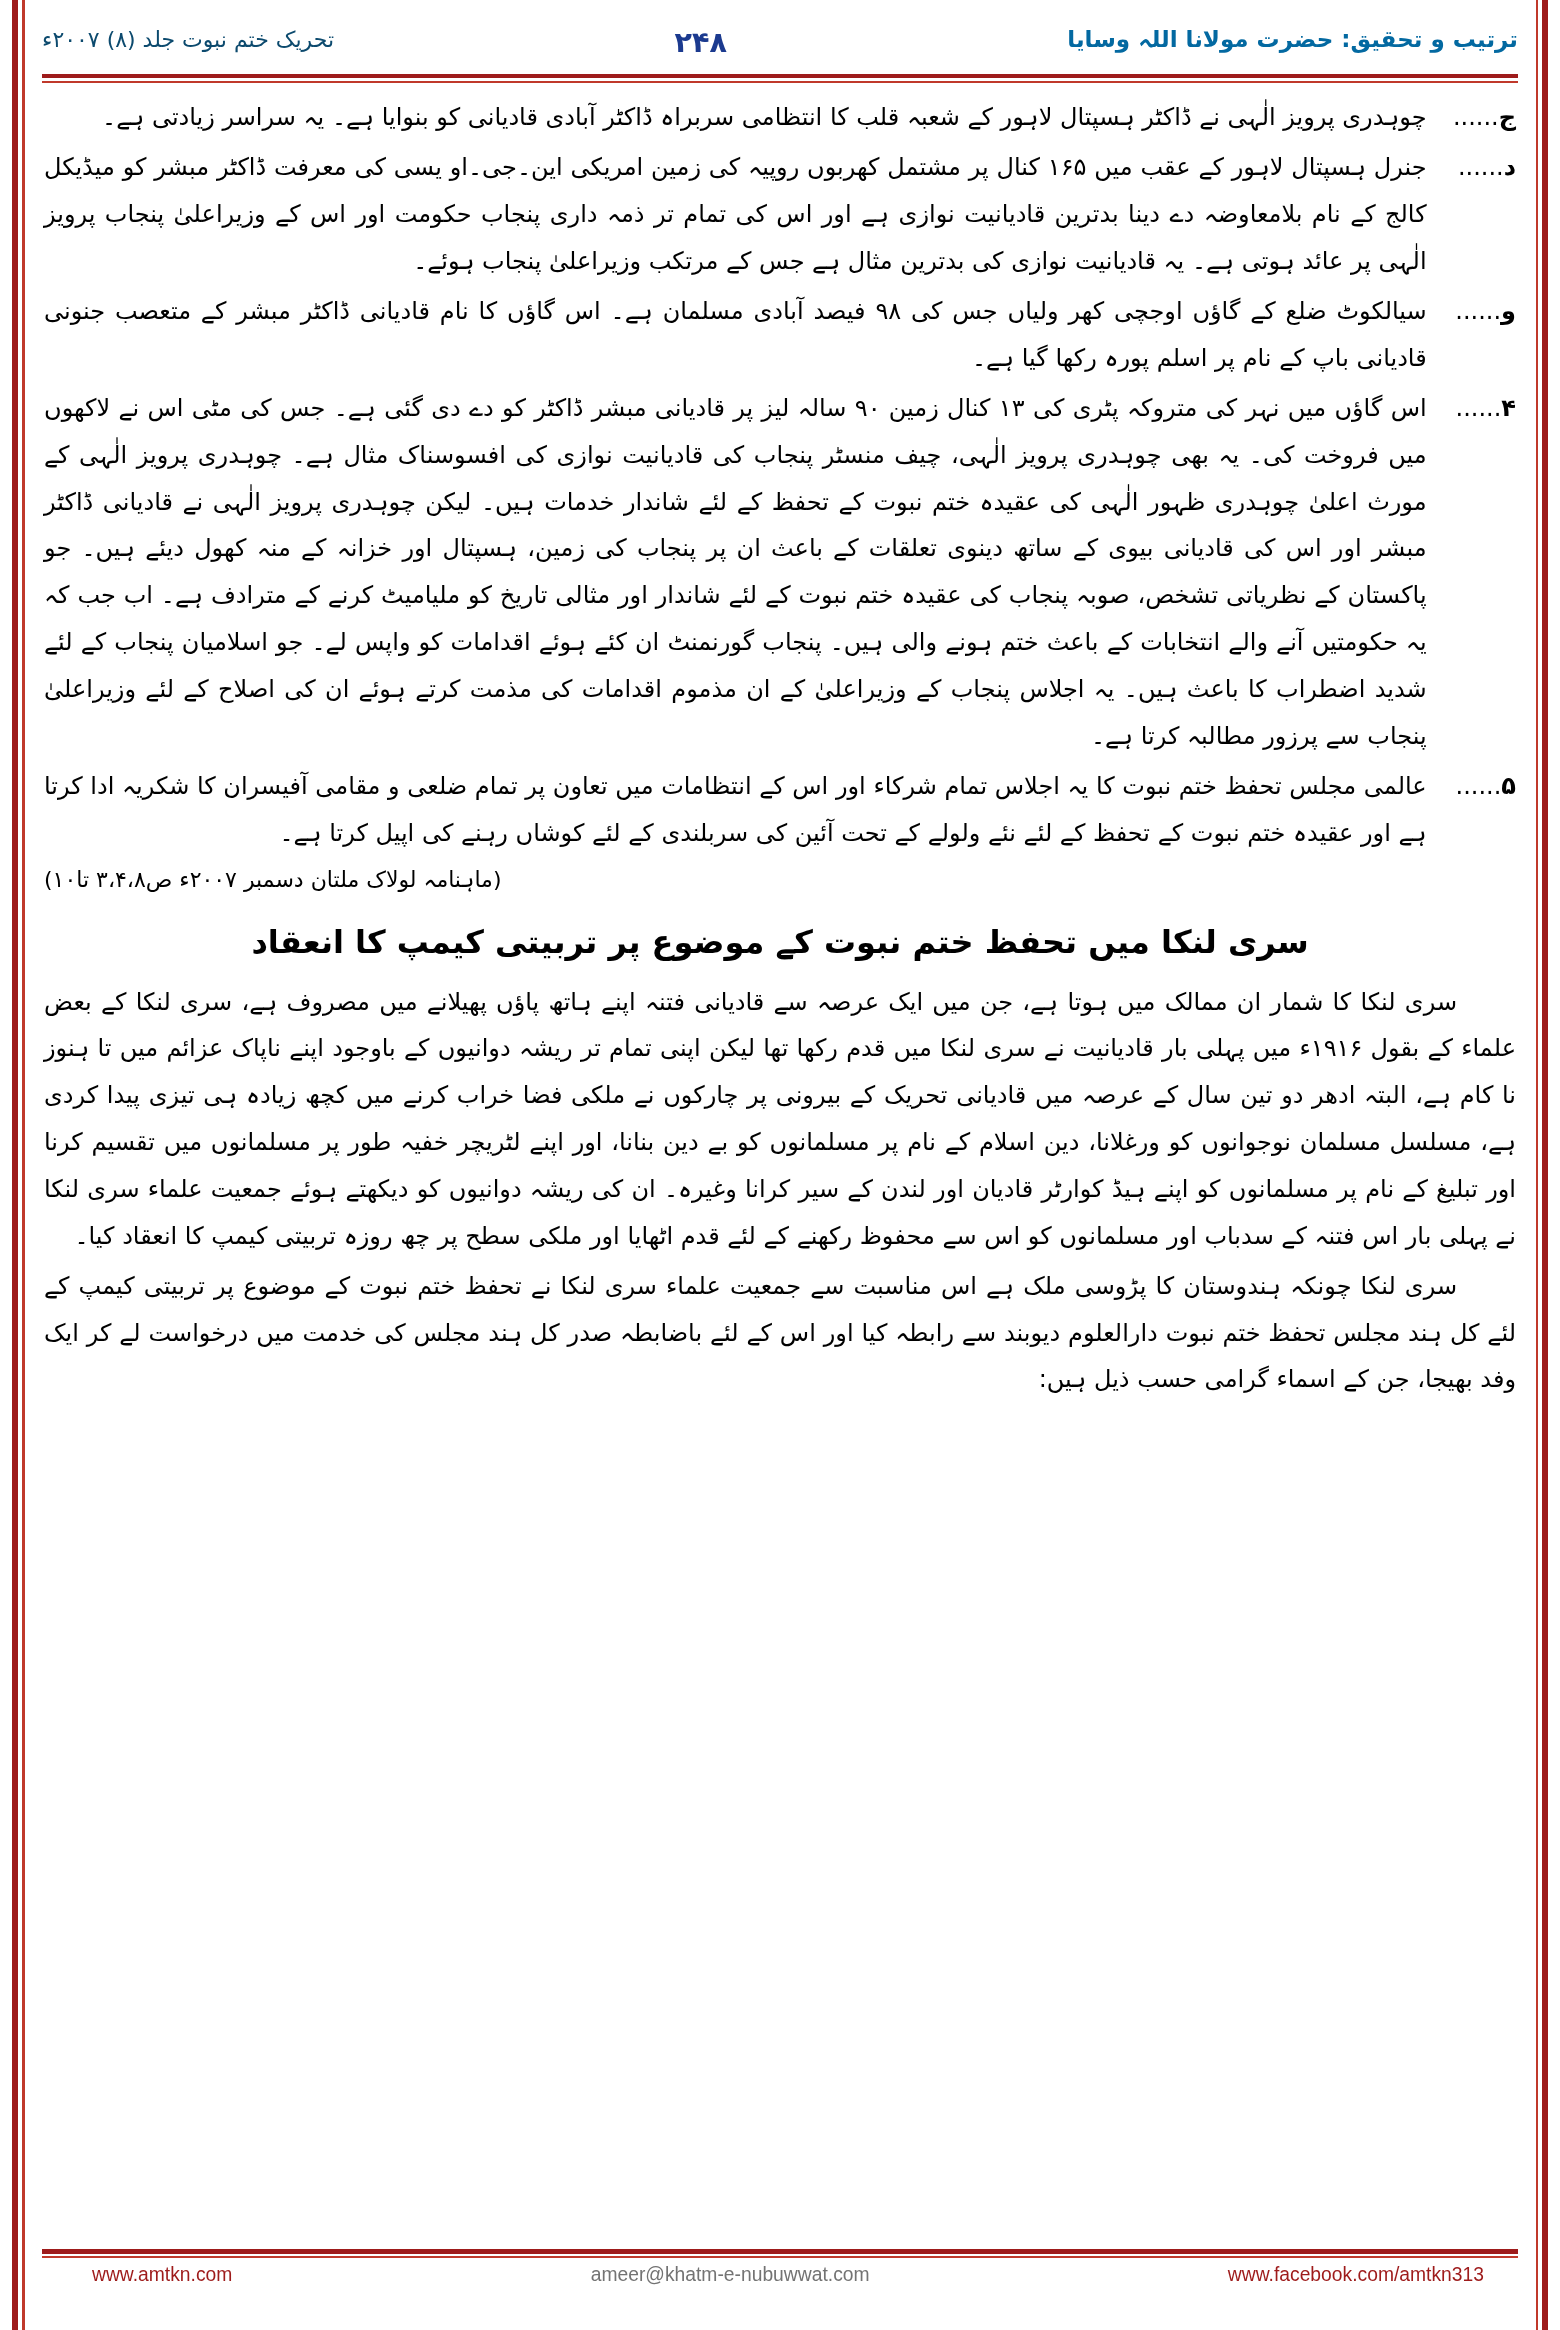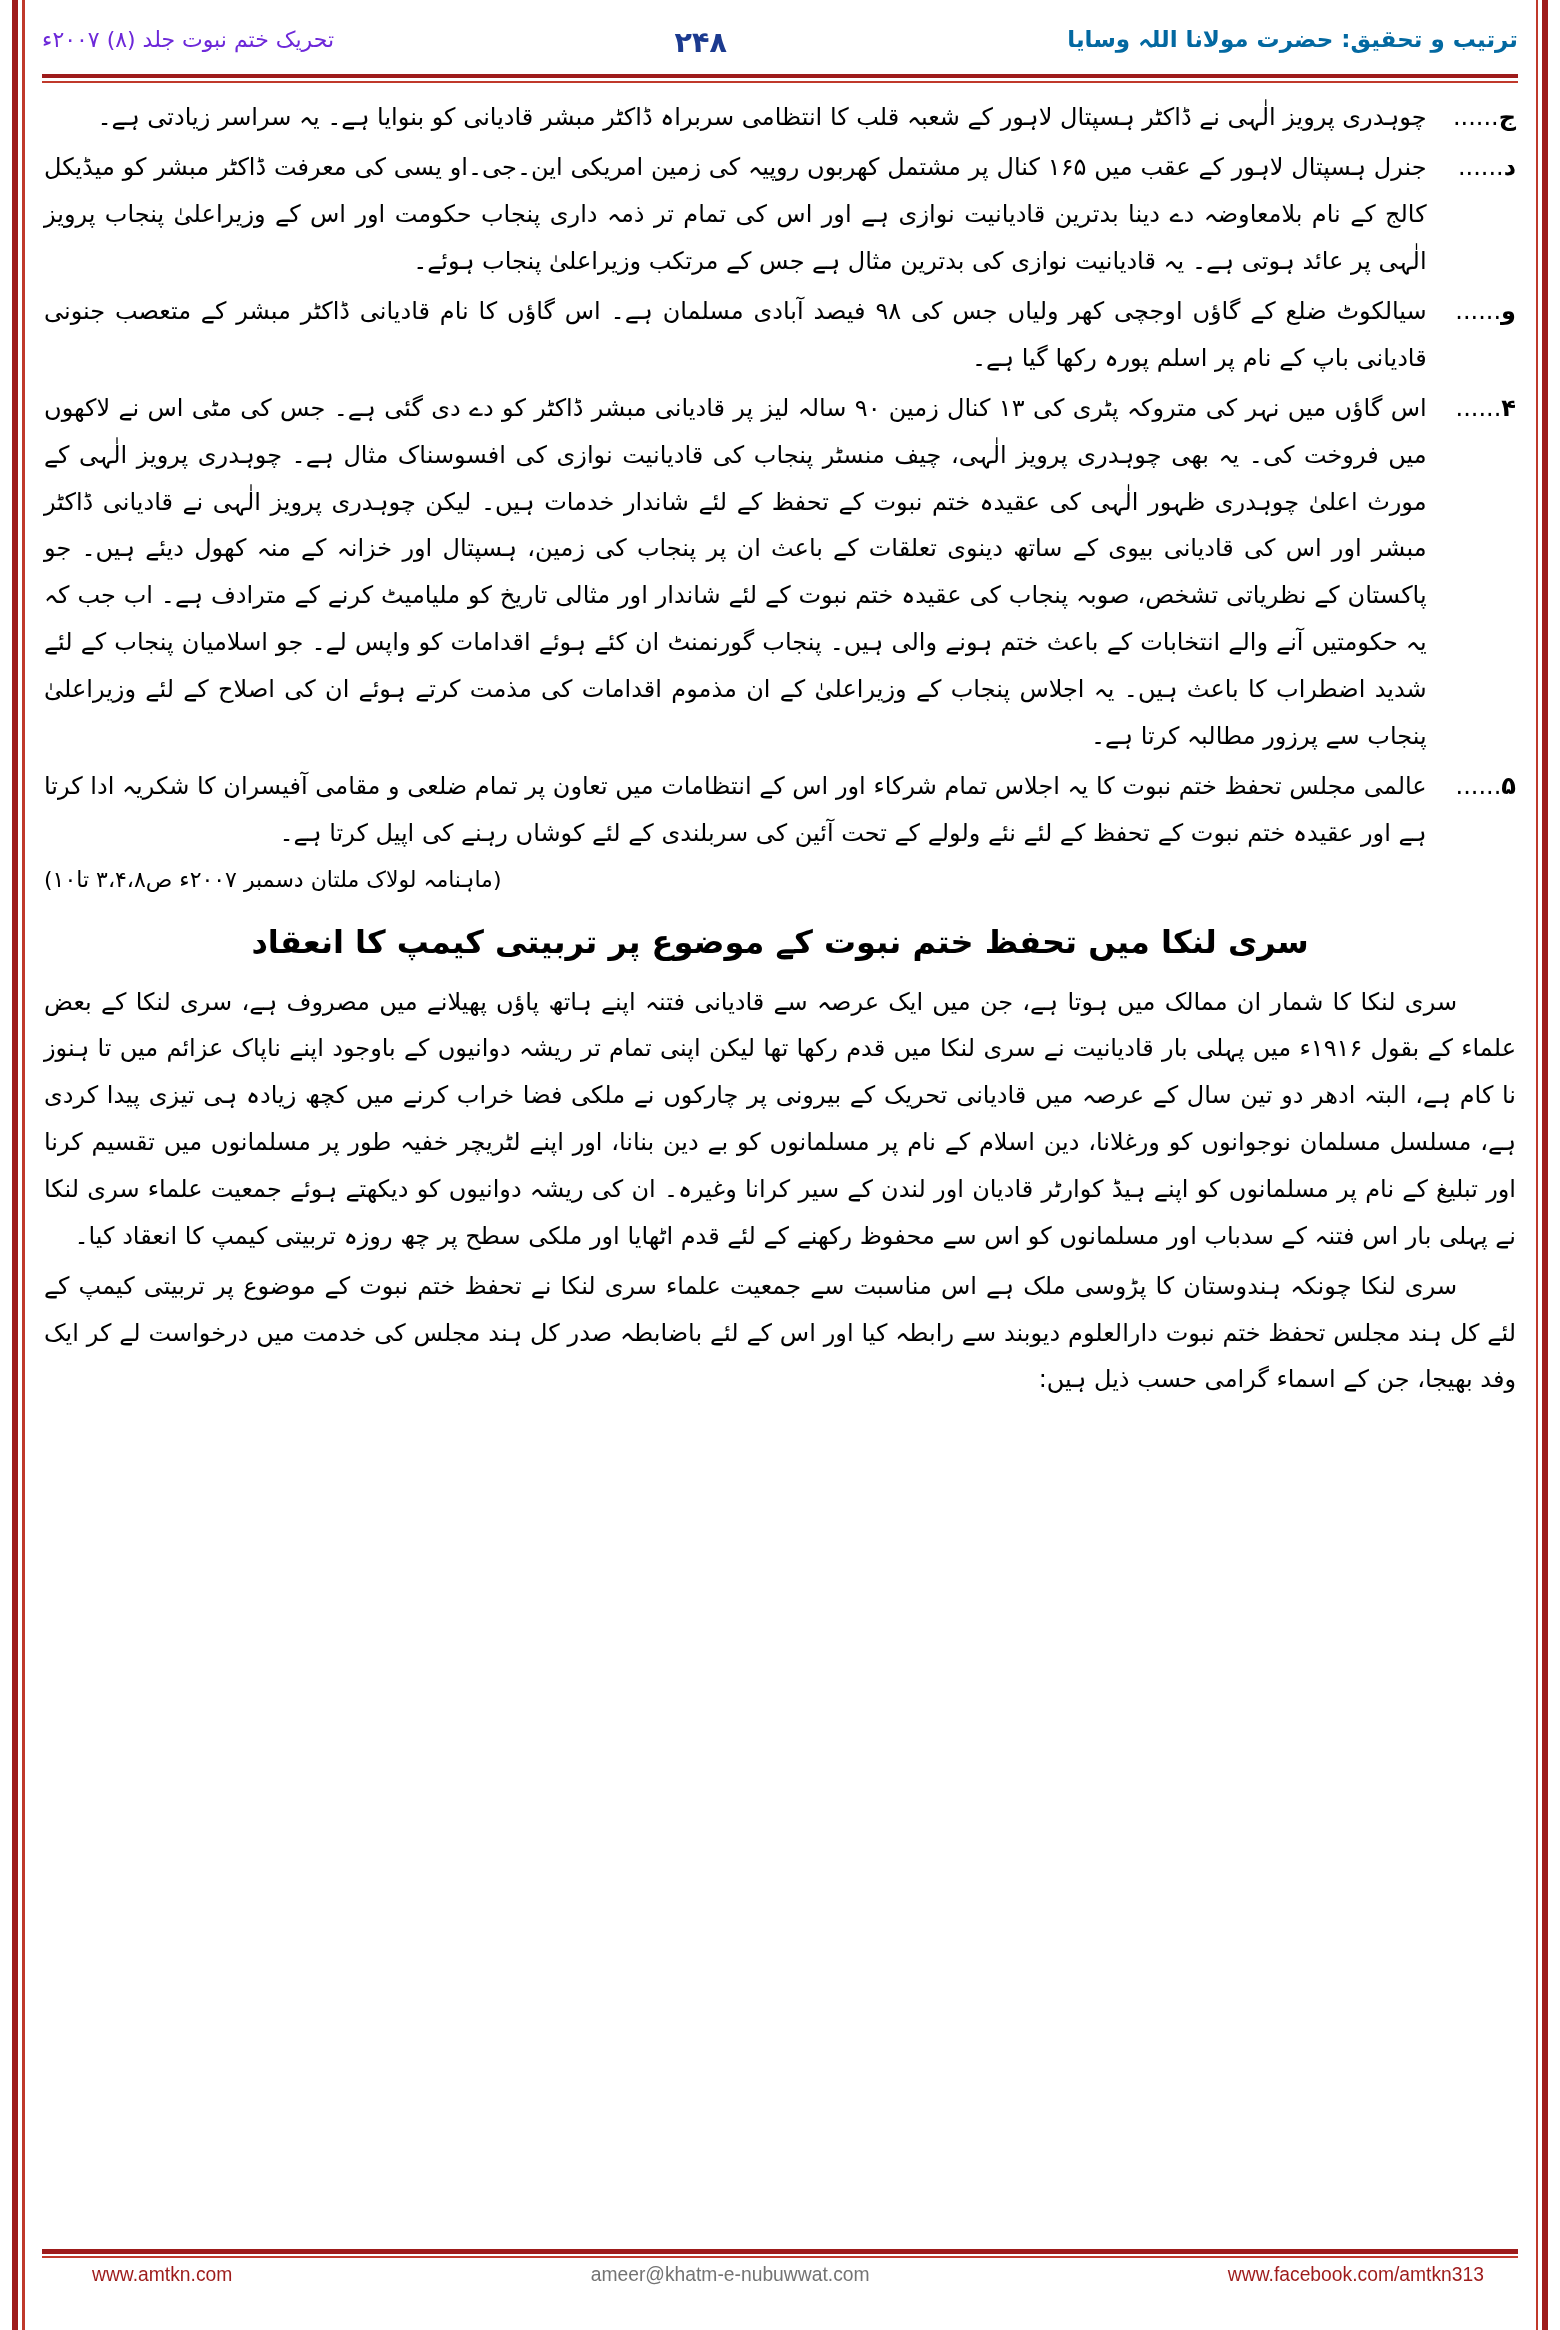--- a/index.html
+++ b/index.html
@@ -51,21 +51,21 @@
   }
   .header-right {
     font-size: 23px;
     color: #0369a1;
     white-space: nowrap;
     line-height: 1.5;
     font-weight: bold;
   }
   .header-left {
     font-size: 22px;
-    color: #6d28d9;
+    color: #0c4a6e;
     white-space: nowrap;
     line-height: 1.6;
     direction: rtl;
   }
   .header-center {
     font-size: 28.6px;
     color: #1b3a8f;
     font-weight: bold;
     letter-spacing: 0.8px;
     line-height: 1.4;
@@ -212,21 +212,21 @@
     <div class="header-rule"></div>
     <div class="header-rule2"></div>
   </div>
 
   <div class="content">
 
     <div class="para">
       <div class="marker">
         <span>ج</span><span class="dots">......</span>
       </div>
-      <div class="ptext">چوہدری پرویز الٰہی نے ڈاکٹر ہسپتال لاہور کے شعبہ قلب کا انتظامی سربراہ ڈاکٹر مبشر قادیانی کو بنوایا ہے۔ یہ سراسر زیادتی ہے۔</div>
+      <div class="ptext">چوہدری پرویز الٰہی نے ڈاکٹر ہسپتال لاہور کے شعبہ قلب کا انتظامی سربراہ ڈاکٹر آبادی قادیانی کو بنوایا ہے۔ یہ سراسر زیادتی ہے۔</div>
     </div>
 
     <div class="para">
       <div class="marker">
         <span>د</span><span class="dots">......</span>
       </div>
       <div class="ptext">جنرل ہسپتال لاہور کے عقب میں ۱۶۵ کنال پر مشتمل کھربوں روپیہ کی زمین امریکی این۔جی۔او یسی کی معرفت ڈاکٹر مبشر کو میڈیکل کالج کے نام بلامعاوضہ دے دینا بدترین قادیانیت نوازی ہے اور اس کی تمام تر ذمہ داری پنجاب حکومت اور اس کے وزیراعلیٰ پنجاب پرویز الٰہی پر عائد ہوتی ہے۔ یہ قادیانیت نوازی کی بدترین مثال ہے جس کے مرتکب وزیراعلیٰ پنجاب ہوئے۔</div>
     </div>
 
     <div class="para">

